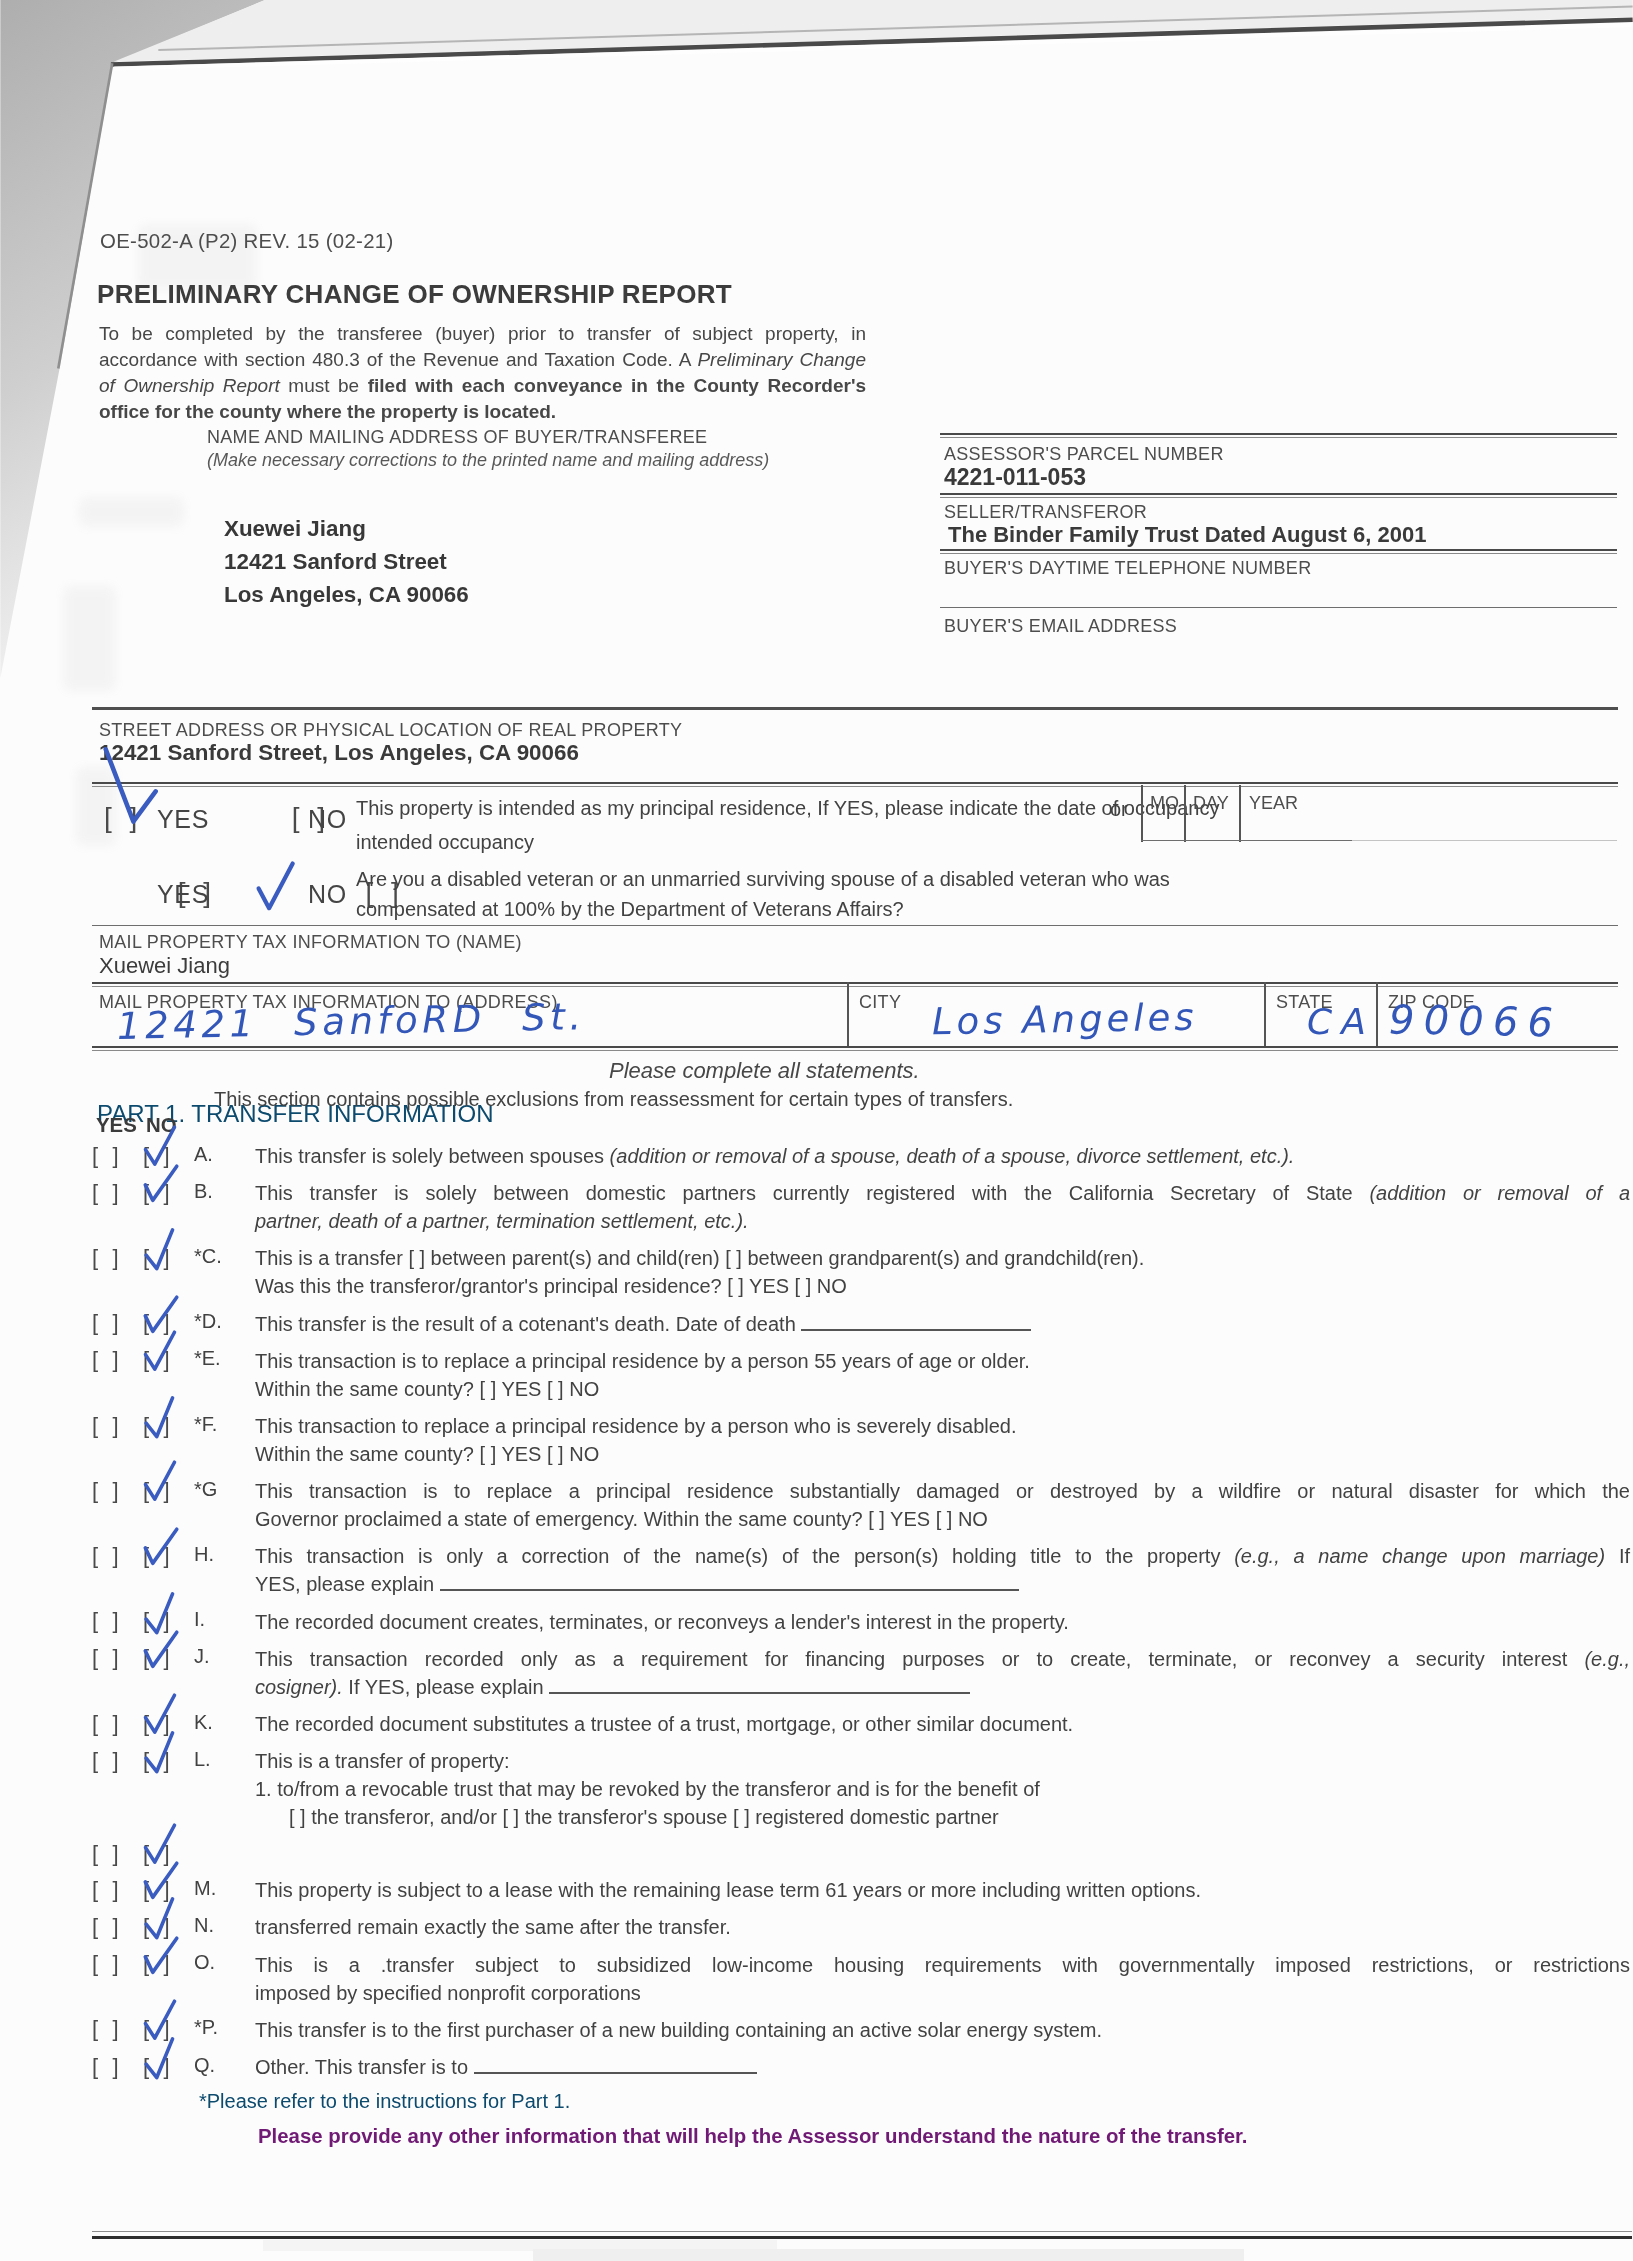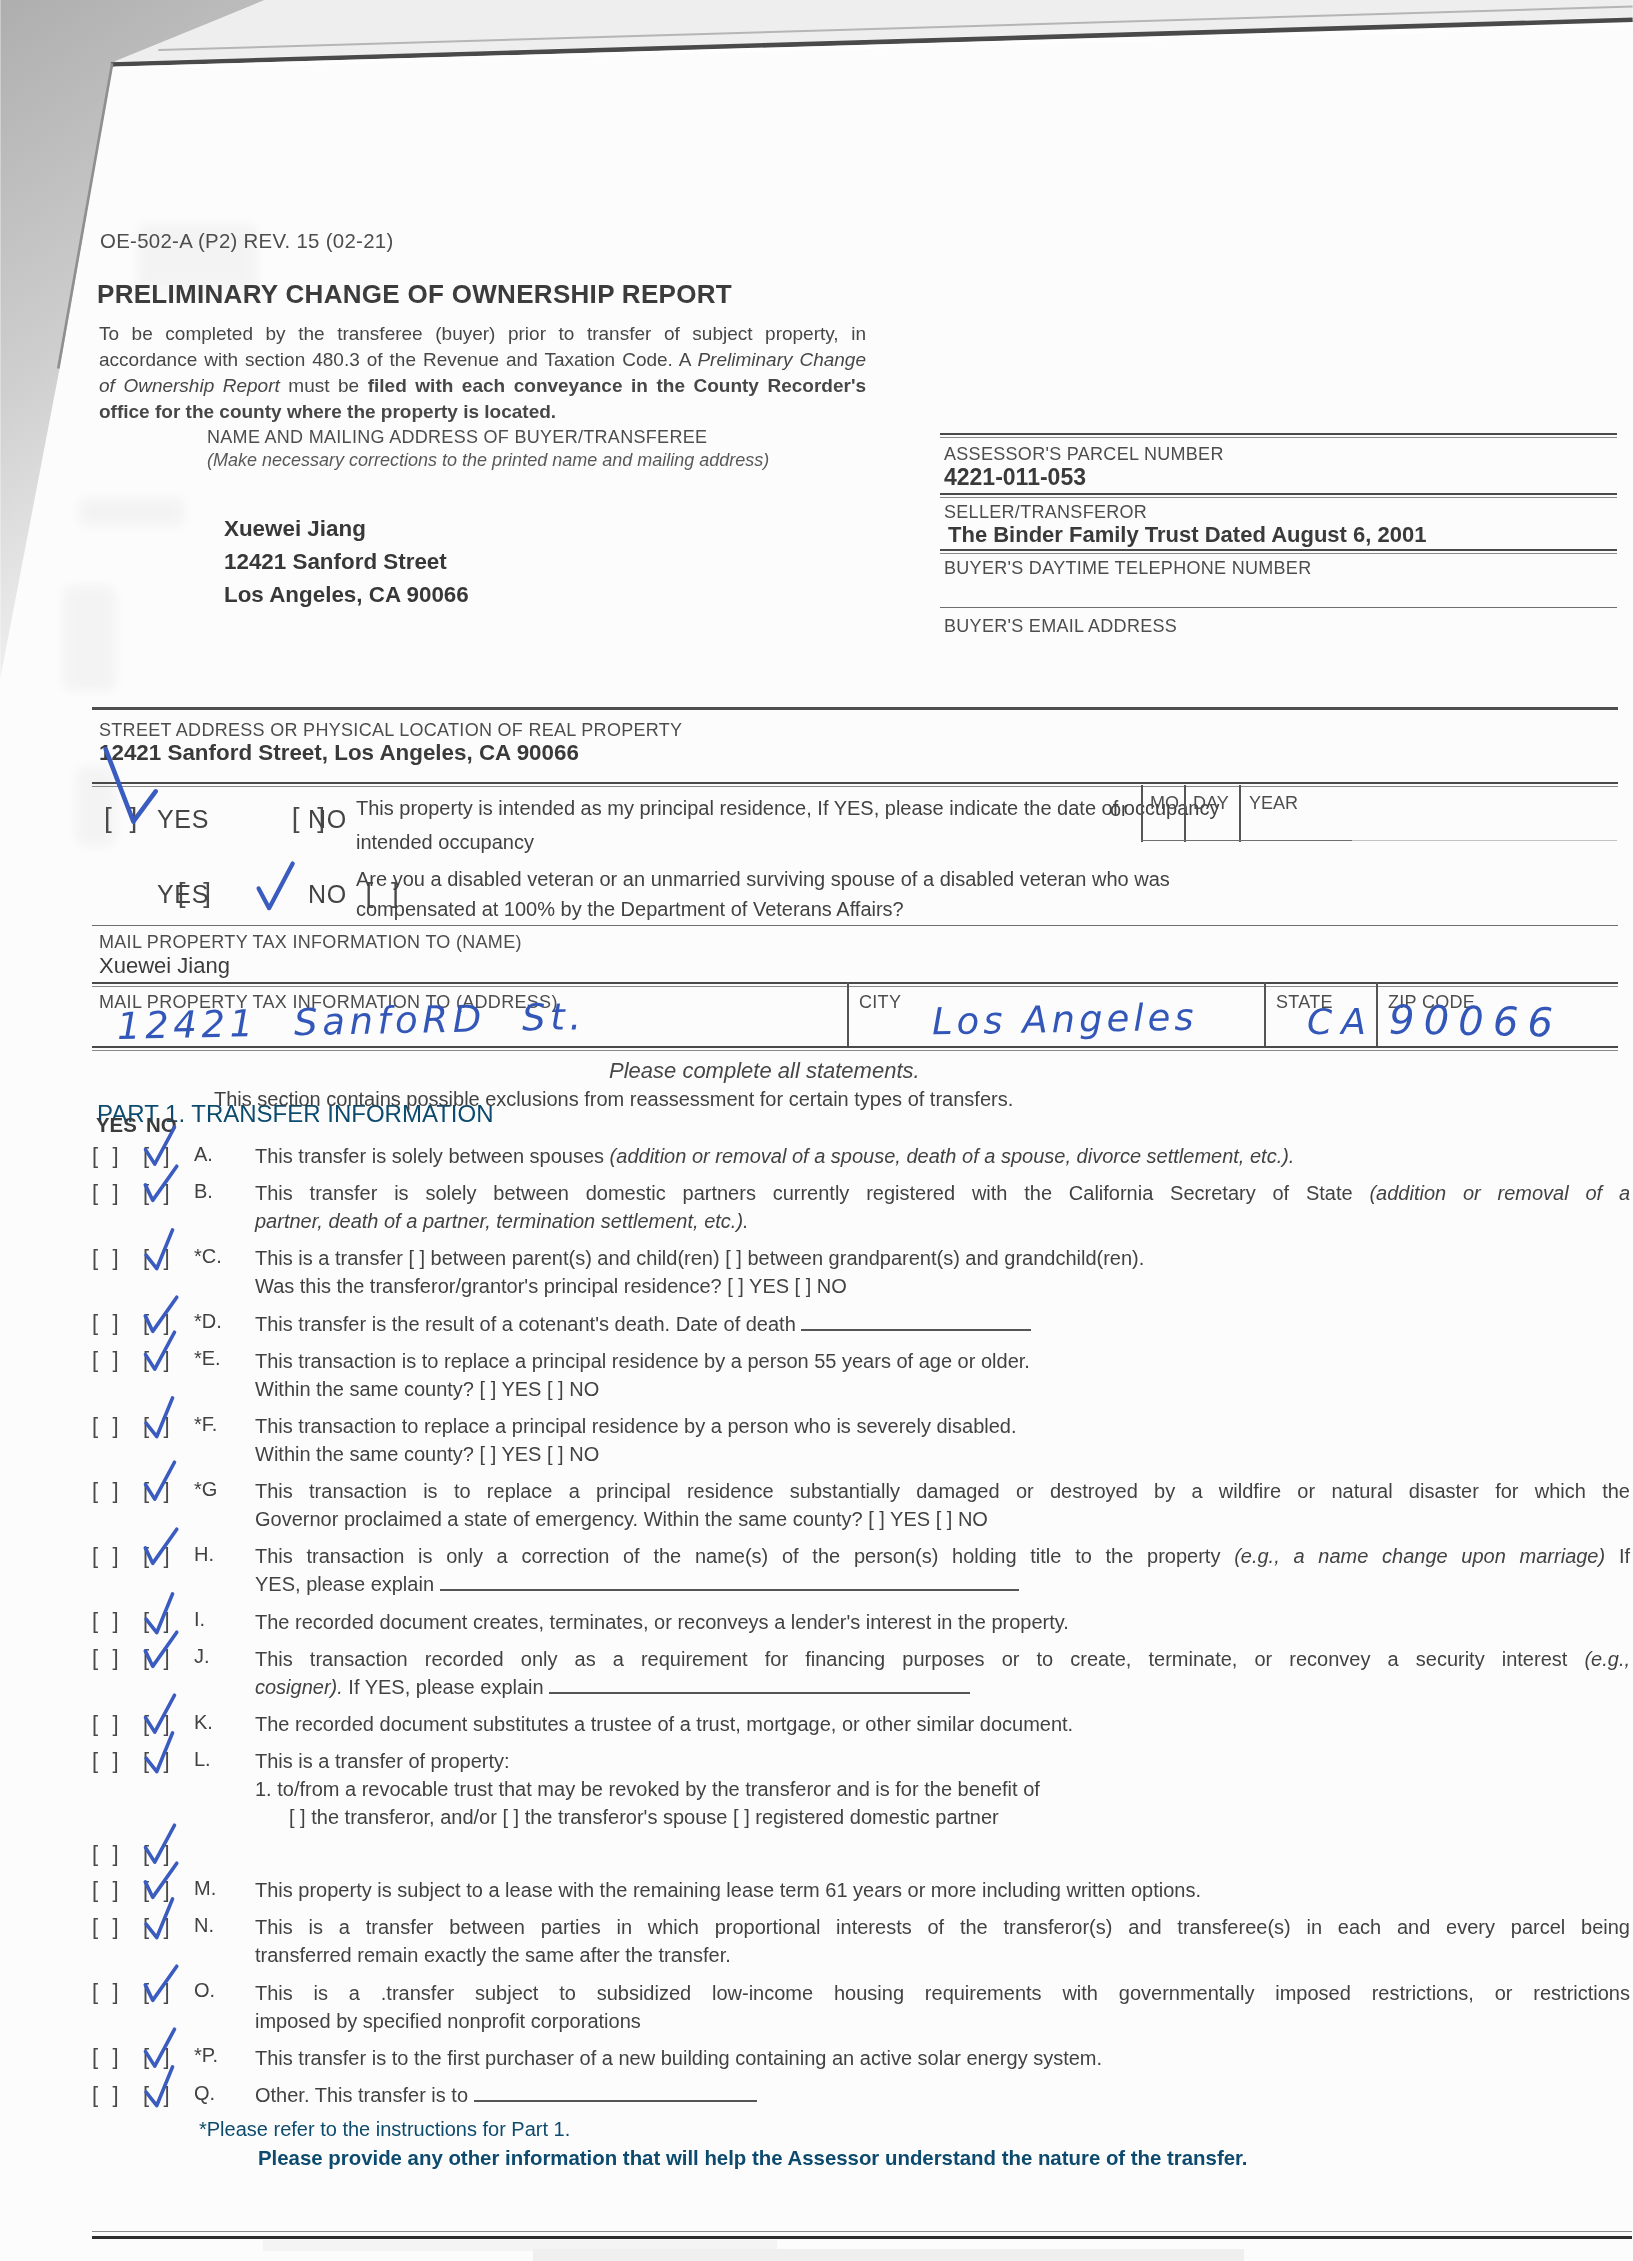--- a/index.html
+++ b/index.html
@@ -30,21 +30,21 @@
   .p1row:nth-child(even) .cb .check{transform:rotate(7deg);}
   .p1row:nth-child(3n) .cb .check{transform:rotate(-6deg) translateY(2px);}
   .p1letter{width:61px;flex:0 0 61px;font-size:20px;color:#414141;padding-top:0.7px;white-space:nowrap;}
   .p1text{flex:1 1 auto;}
   .lline{font-size:20px;line-height:28px;color:#424242;}
   .lline.just{text-align:justify;text-align-last:justify;}
   .lline.ind{padding-left:34px;}
   .lline .it{font-style:italic;}
   .uline{display:inline-block;height:10.5px;border-bottom:2px solid #555;vertical-align:baseline;}
   #p1foot{margin-left:107px;margin-top:5.3px;font-size:20px;color:#0c4a6e;}
-  #p1footb{margin-left:166px;margin-top:6px;font-size:20.4px;font-weight:bold;color:#0c4a6e;}
+  #p1footb{margin-left:166px;margin-top:12px;font-size:20.4px;font-weight:bold;color:#701a75;}
   .smudge{position:absolute;background:#9a9a9a;opacity:.08;filter:blur(4.6px);border-radius:8px;}
   .cell-lbl{font-size:18px;color:#4d4d4d;}
 </style>
 </head>
 <body>
 
 <div id="page">
 
   
   <svg class="abs" style="left:0;top:0;" width="1633" height="724" viewBox="0 0 2480 1100">
@@ -309,21 +309,20 @@
           <div class="lline"><span>This property is subject to a lease with the remaining lease term 61 years or more including written options.</span></div>
         </div>
       </div>
       <div class="p1row">
         <span class="cb"><span class="brk">[&nbsp;&nbsp;]</span></span>
         <span class="cb"><span class="brk">[&nbsp;&nbsp;]</span><svg class="check" viewBox="0 0 60 76">
             <polyline points="8,42 22,64 52,8" fill="none"></polyline>
           </svg></span>
         <span class="p1letter">N.</span>
         <div class="p1text">
-          <div class="lline just"><span>This is a transfer between parties in which proportional interests of the transferor(s) and transferee(s) in each and every parcel being</span></div>
           <div class="lline"><span>transferred remain exactly the same after the transfer.</span></div>
         </div>
       </div>
       <div class="p1row">
         <span class="cb"><span class="brk">[&nbsp;&nbsp;]</span></span>
         <span class="cb"><span class="brk">[&nbsp;&nbsp;]</span><svg class="check" viewBox="0 0 60 76">
             <polyline points="8,42 22,64 52,8" fill="none"></polyline>
           </svg></span>
         <span class="p1letter">O.</span>
         <div class="p1text">

